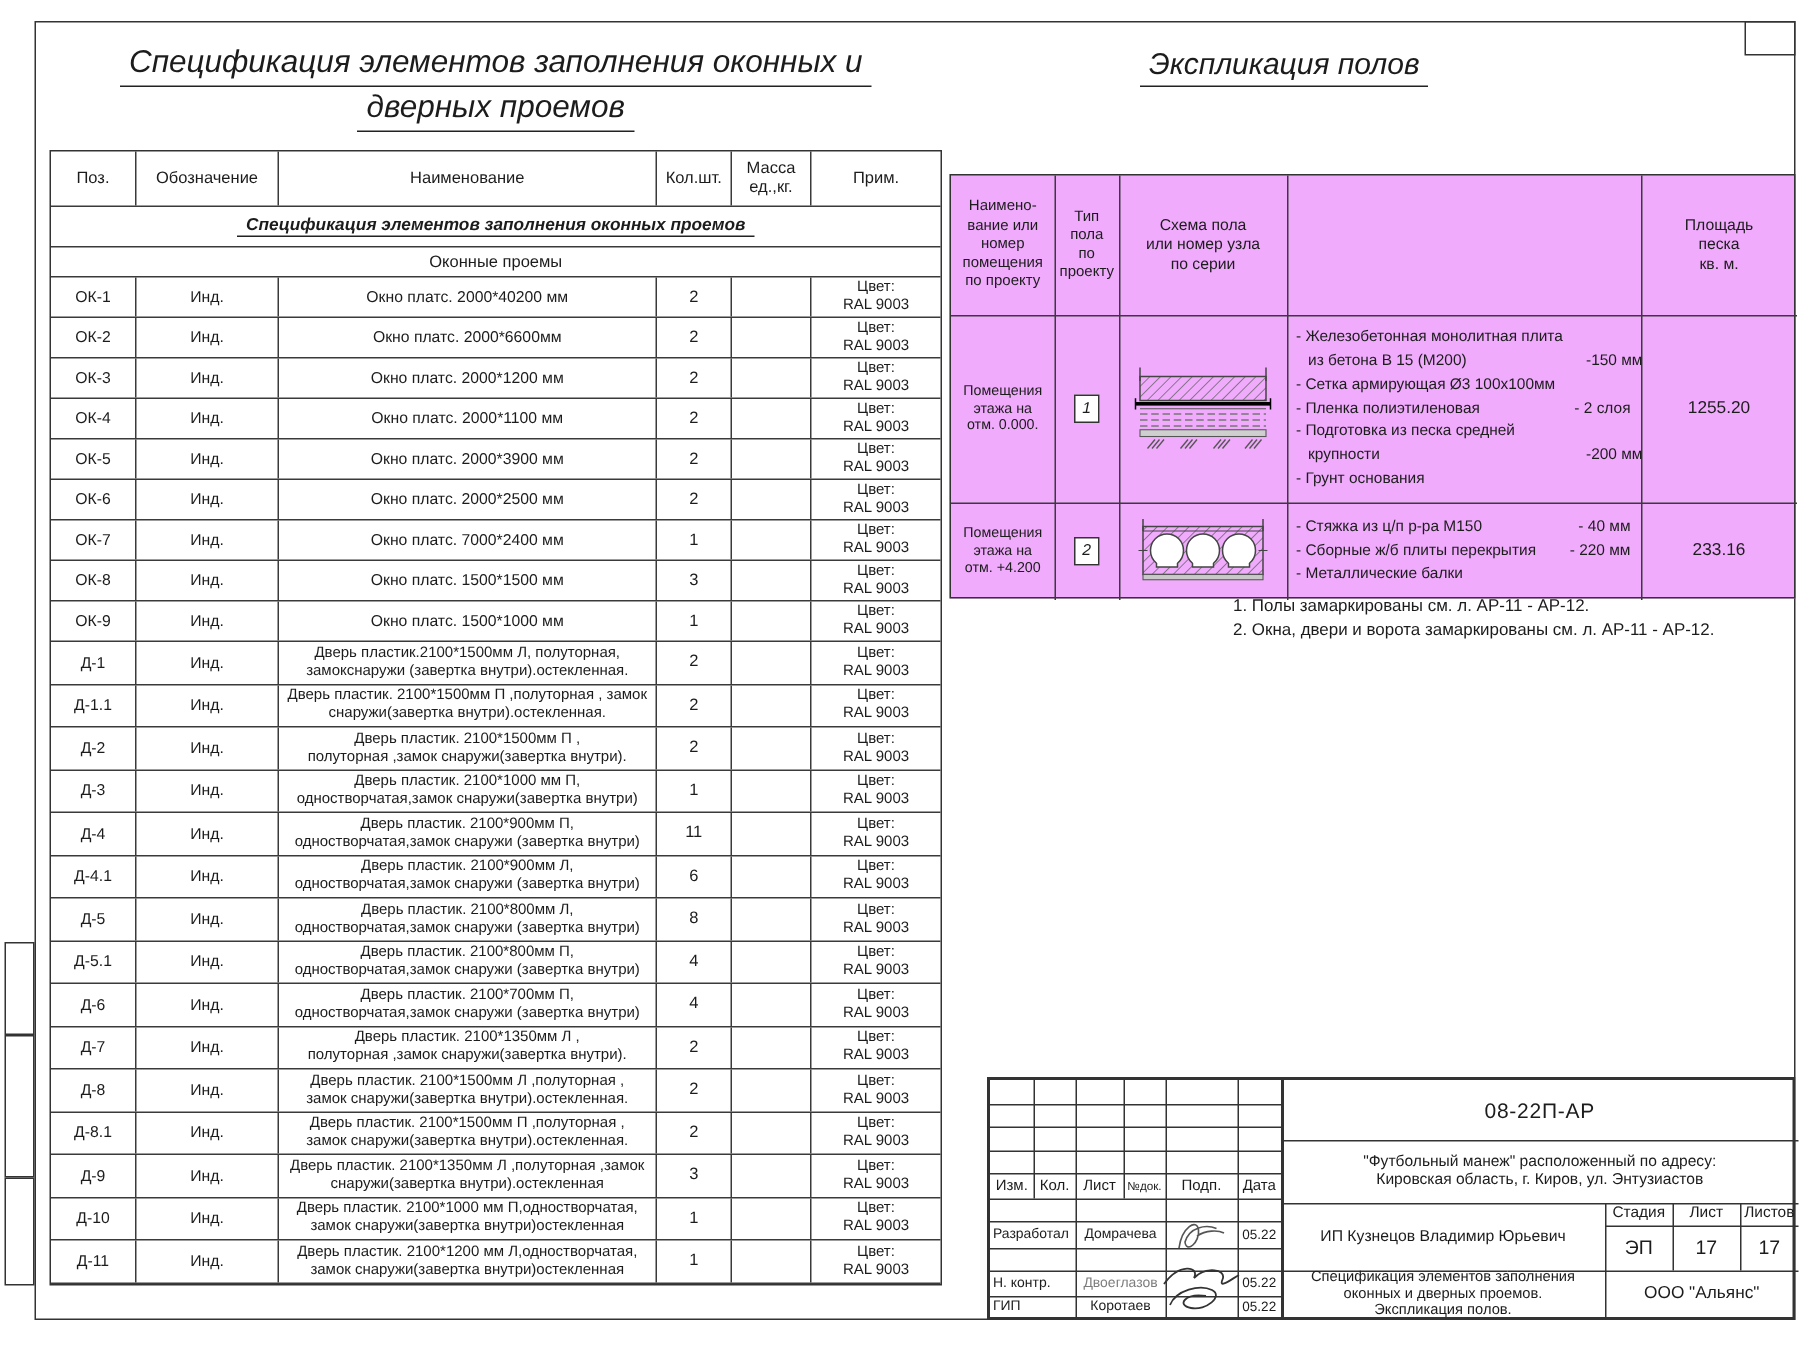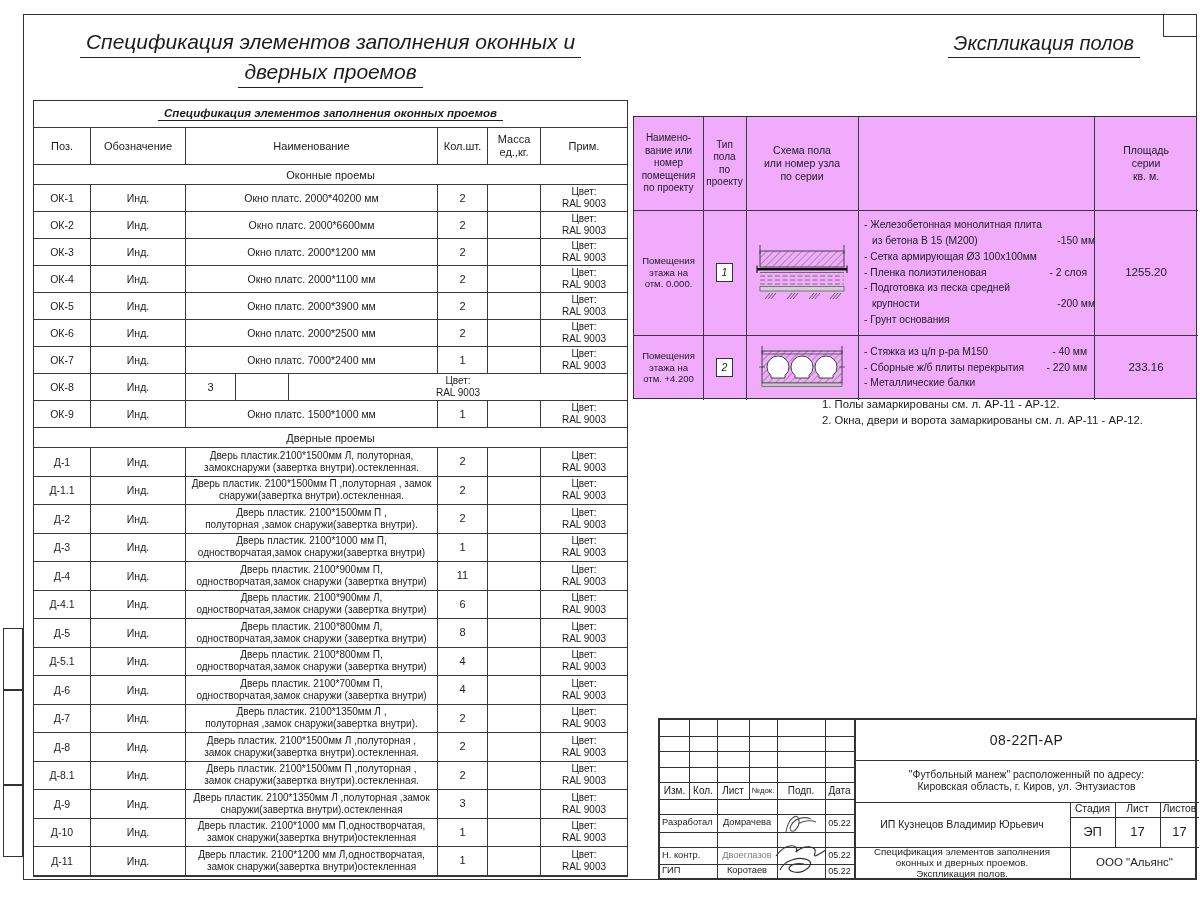--- a/index.html
+++ b/index.html
@@ -7,21 +7,21 @@
        font-family:"Liberation Sans", sans-serif;color:#1c1c1c;}
   .sheet{position:relative;width:1200px;height:900px;background:#fff;overflow:hidden;}
   .frame{position:absolute;left:23px;top:14px;width:1174px;height:866px;
          border:1.6px solid #333;box-sizing:border-box;}
   .corner-box{position:absolute;left:1163px;top:14px;width:34px;height:23px;
          border:1.4px solid #333;box-sizing:border-box;}
   .edge-box{position:absolute;left:3px;width:20px;border:1.4px solid #333;box-sizing:border-box;}
   .u{display:inline-block;border-bottom:1.4px solid #222;padding:0 6px 2px 6px;}
   .main-title{position:absolute;left:33px;top:28px;width:595px;text-align:center;
       font-style:italic;font-size:21px;line-height:27px;}
-  .floors-title{position:absolute;left:760px;top:32px;width:380px;text-align:right;
+  .floors-title{position:absolute;left:760px;top:32px;width:380px;text-align:left;
       font-style:italic;font-size:20px;}
   .pre{white-space:pre-line;}
 
   
   .spec-table{position:absolute;left:33px;top:100px;width:595px;
       border:1.6px solid #333;box-sizing:border-box;background:#fff;font-size:11px;}
   .row{display:flex;border-bottom:1px solid #3a3a3a;box-sizing:border-box;align-items:stretch;}
   .title-row{height:27px;justify-content:center;align-items:center;
       font-style:italic;font-size:11.5px;font-weight:600;}
   .title-row .u{padding-bottom:1px;border-bottom-width:1px;}
@@ -81,32 +81,32 @@
 
   <div class="main-title">
     <span class="u">Спецификация элементов заполнения оконных и</span><br>
     <span class="u">дверных проемов</span>
   </div>
   <div class="floors-title">
     <span class="u">Экспликация полов</span>
   </div>
 
   <div class="spec-table">
-    <div class="row title-row">
-      <span class="u">Спецификация элементов заполнения оконных проемов</span>
-    </div>
     <div class="row head-row">
       <div class="cell c0">Поз.</div>
       <div class="cell c1">Обозначение</div>
       <div class="cell c2">Наименование</div>
       <div class="cell c3">Кол.шт.</div>
       <div class="cell c4 pre">Масса
 ед.,кг.</div>
       <div class="cell c5">Прим.</div>
     </div>
+    <div class="row title-row">
+      <span class="u">Спецификация элементов заполнения оконных проемов</span>
+    </div>
     <div id="spec-body">
         <div class="row section-row">Оконные проемы</div>
         <div class="row data-row win">
           <div class="cell c0">ОК-1</div>
           <div class="cell c1">Инд.</div>
           <div class="cell c2 pre">Окно платс. 2000*40200 мм</div>
           <div class="cell c3">2</div>
           <div class="cell c4"></div>
           <div class="cell c5 pre">Цвет:
 RAL 9003</div>
@@ -161,35 +161,35 @@
           <div class="cell c1">Инд.</div>
           <div class="cell c2 pre">Окно платс. 7000*2400 мм</div>
           <div class="cell c3">1</div>
           <div class="cell c4"></div>
           <div class="cell c5 pre">Цвет:
 RAL 9003</div>
         </div>
         <div class="row data-row win">
           <div class="cell c0">ОК-8</div>
           <div class="cell c1">Инд.</div>
+          <div class="cell c2 pre">Окно платс. 1500*1500 мм</div>
           <div class="cell c3">3</div>
           <div class="cell c4"></div>
           <div class="cell c5 pre">Цвет:
 RAL 9003</div>
         </div>
         <div class="row data-row win">
           <div class="cell c0">ОК-9</div>
           <div class="cell c1">Инд.</div>
           <div class="cell c2 pre">Окно платс. 1500*1000 мм</div>
           <div class="cell c3">1</div>
           <div class="cell c4"></div>
           <div class="cell c5 pre">Цвет:
 RAL 9003</div>
         </div>
-        <div class="row section-row">Дверные проемы</div>
         <div class="row data-row door">
           <div class="cell c0">Д-1</div>
           <div class="cell c1">Инд.</div>
           <div class="cell c2 pre">Дверь пластик.2100*1500мм Л, полуторная,
 замокснаружи (завертка внутри).остекленная.</div>
           <div class="cell c3">2</div>
           <div class="cell c4"></div>
           <div class="cell c5 pre">Цвет:
 RAL 9003</div>
         </div>
@@ -350,21 +350,21 @@
 помещения
 по проекту</div>
     <div class="fcell pre" style="left:69px;top:0;width:43px;height:93px;font-size:10px;">Тип
 пола
 по
 проекту</div>
     <div class="fcell pre" style="left:112px;top:0;width:112px;height:93px;font-size:10.5px;">Схема пола
 или номер узла
 по серии</div>
     <div class="fcell pre" style="left:460px;top:0;width:104px;height:93px;font-size:10.5px;">Площадь
-серии
+песка
 кв. м.</div>
 
     <div class="fcell pre" style="left:0;top:93px;width:69px;height:125px;font-size:9.5px;">Помещения
 этажа на
 отм. 0.000.</div>
     <div class="fcell" style="left:69px;top:93px;width:43px;height:125px;">
       <div class="type-badge">1</div>
     </div>
     <div class="fcell" style="left:112px;top:93px;width:112px;height:125px;">
       <svg width="100" height="58" viewBox="0 0 100 58">

